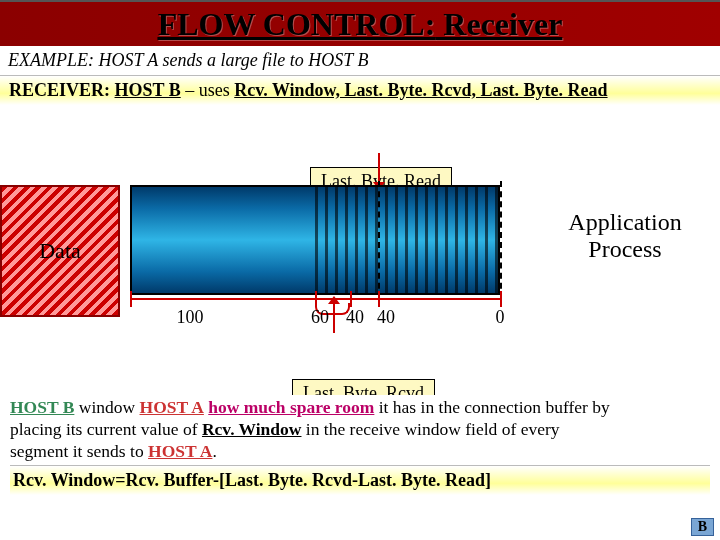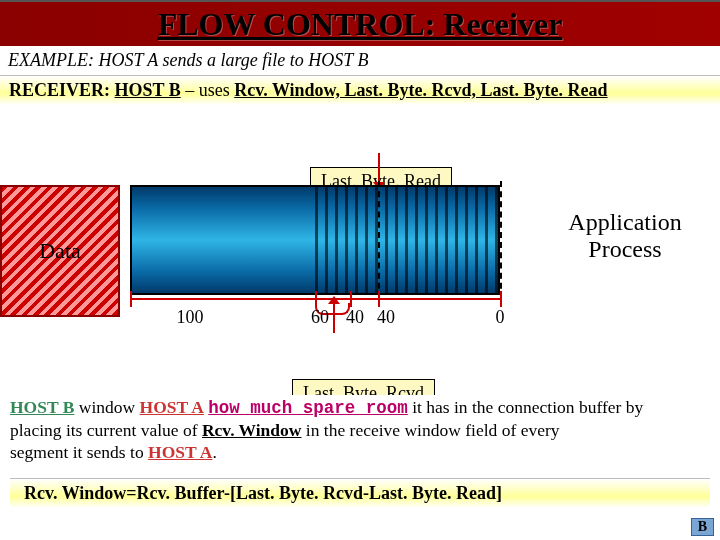--- a/index.html
+++ b/index.html
@@ -177,28 +177,28 @@
 
   .bottom-text {
     padding: 2px 10px;
     font-size: 17.5px;
     line-height: 1.25;
     position: relative;
     background: #fff;
   }
   .bottom-text .hostb { color: #385; font-weight: bold; text-decoration: underline; }
   .bottom-text .hosta { color: #c33; font-weight: bold; text-decoration: underline; }
-  .bottom-text .spare { color: #b06; font-weight: bold; text-decoration: underline; font-family: Liberation Mono, monospace; }
+  .bottom-text .spare { color: #b06; font-weight: bold; text-decoration: underline; }
   .bottom-text .rcvw  { font-weight: bold; text-decoration: underline; }
 
   .formula-bar {
-    margin: 12px 10px 0;
+    margin: 0 10px 0;
     background: linear-gradient(to bottom, #fff, #ffff99 60%, #fff);
     border-top: 1px solid #bbb;
-    padding: 4px 14px;
+    padding: 4px 3px;
     font-size: 18px;
     font-weight: bold;
   }
 
   .corner-b {
     position: absolute;
     bottom: 4px; right: 6px;
     background: #7aa6d4;
     border: 1px solid #36629a;
     padding: 0 6px;

